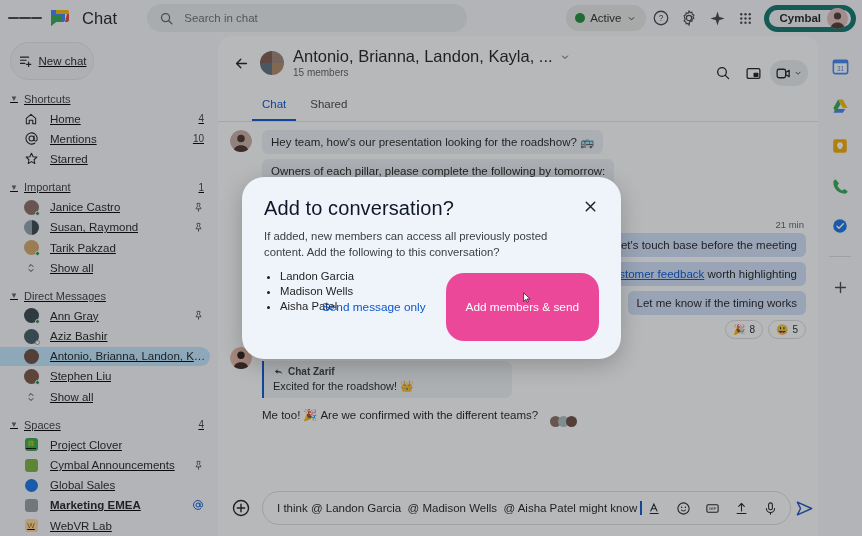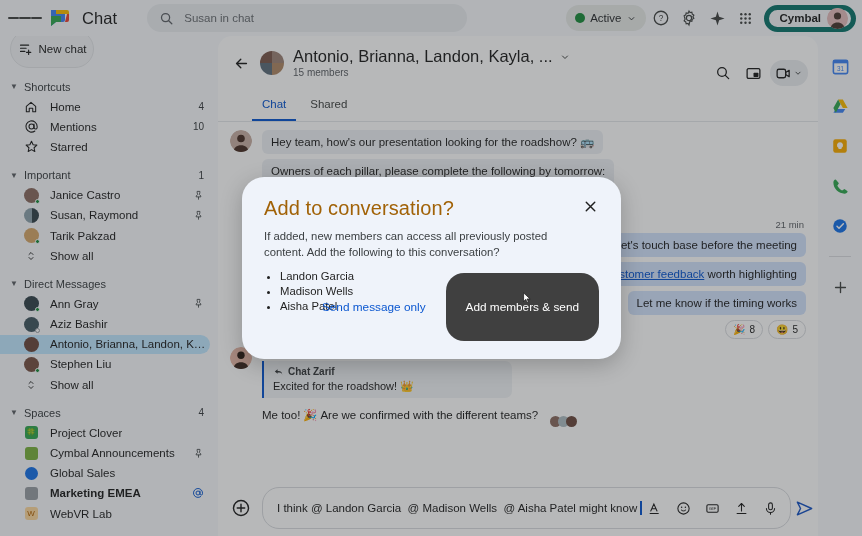--- a/index.html
+++ b/index.html
@@ -33,22 +33,22 @@
   .cymbal-btn {
     display:flex; align-items:center; gap:6px; height:27px; padding:0 3px 0 10px;
     border:5px solid #0f766e; border-radius:15px; background:#f2f4f7; margin-left:4px; cursor:pointer;
   }
   .cymbal-btn .nm { font-size:11.5px; font-weight:bold; color:#1f1f1f;}
   .avatar { border-radius:50%; background:#e8c8c8; position:relative; overflow:hidden; flex:none;}
   .avatar.sm { width:21px; height:21px;}
 
   
   .sidebar {
-    position:absolute; top:24px; left:0; width:218px; height:500px;
-    background:#f8fafd; overflow:hidden; padding-top:2px;
+    position:absolute; top:36px; left:0; width:218px; height:500px;
+    background:#f8fafd; overflow:hidden; padding-top:2px;text-decoration:underline;
   }
   .newchat {
     margin:4px 0 0 10px; width:84px; height:38px; border:1px solid #e3e5e8; border-radius:19px;
     display:flex; align-items:center; justify-content:center; gap:6px; background:#f2f4f7; cursor:pointer;
   }
   .newchat .t { font-size:11.5px; color:#1f1f1f;}
   .sect {
     display:flex; align-items:center; height:19px; margin-top:9px; padding-left:8px; cursor:pointer;
   }
   .sect .caret { width:12px; font-size:8px; color:#5f6368; text-align:center; }
@@ -105,47 +105,47 @@
   .author .when { font-weight:normal; color:#5f6368; margin-left:5px;}
   .quote { border-left:2.5px solid #0b57d0; background:#f1f3f6; border-radius:0 7px 7px 0; padding:5px 9px; max-width:250px;}
   .quote .qn { font-size:10px; color:#3c4043; font-weight:bold; display:flex; align-items:center; gap:4px;}
   .quote .qt { font-size:11px; color:#1f1f1f; margin-top:3px;}
   .seen { display:flex; gap:-2px; margin-left:6px; align-items:flex-end;}
   .seen .sa { width:11px; height:11px; border-radius:50%; margin-left:-3px;}
 
   
   .composer { position:absolute; bottom:0; left:0; width:600px; height:56px; background:#fff; display:flex; align-items:center; padding:0 10px;}
   .plusbtn { width:26px; height:26px; display:flex; align-items:center; justify-content:center; cursor:pointer; flex:none;}
-  .inputwrap { flex:1; margin-left:8px; height:42px; border:1px solid #dadce0; border-radius:17px; display:flex; align-items:center; padding:0 6px 0 14px;}
+  .inputwrap { flex:1; margin-left:8px; height:34px; border:1px solid #dadce0; border-radius:17px; display:flex; align-items:center; padding:0 6px 0 14px;}
   .itext { font-size:11.5px; color:#1f1f1f; white-space:nowrap;}
   .mention { color:#1f1f1f;}
   .caret-bar { display:inline-block; width:1.3px; height:14px; background:#0b57d0; margin-left:3px; vertical-align:-3px;}
   .itools { margin-left:auto; display:flex; align-items:center; gap:3px;}
   .sendbtn { width:28px; height:28px; display:flex;align-items:center;justify-content:center; margin-left:4px; cursor:pointer;}
 
   
   .rail { position:absolute; top:36px; right:0; width:44px; height:500px; background:#f8fafd; display:flex; flex-direction:column; align-items:center; padding-top:20px; gap:20px;}
   .railicon { width:20px; height:20px; cursor:pointer; display:flex; align-items:center; justify-content:center;}
   .raildiv { width:22px; height:1px; background:#dadce0; }
 
   
   .scrim { position:absolute; inset:0; background:rgba(32,33,36,0.32); z-index:40;}
   .modal {
     position:absolute; left:242px; top:177px; width:379px; height:182px;
     background:#eff3fa; border-radius:22px; z-index:41; padding:20px 22px 0 22px;
     box-shadow:0 6px 22px rgba(0,0,0,.22);
   }
-  .modal h2 { font-size:20px; font-weight:normal; color:#a16207; letter-spacing:.1px;}
+  .modal h2 { font-size:20px; font-weight:normal; color:#0f172a; letter-spacing:.1px;}
   .modal .xbtn { position:absolute; top:18px; right:20px; width:22px; height:22px; cursor:pointer; display:flex; align-items:center; justify-content:center;}
   .modal .body { font-size:11.3px; color:#3c4043; line-height:16px; margin-top:8px; width:320px;}
   .modal ul { margin:9px 0 0 16px;}
   .modal li { font-size:11.3px; color:#1f1f1f; line-height:15px;}
   .modal .acts { position:absolute; right:22px; bottom:18px; display:flex; align-items:center; gap:14px;justify-content:center;}
   .btn-text { font-size:11.8px; color:#0b57d0; font-weight:500; padding:8px 6px; cursor:pointer;}
-  .btn-filled { font-size:11.8px; color:#fff; font-weight:500; background:#404040; border-radius:18px; padding:27px 20px; cursor:pointer; position:relative;}
+  .btn-filled { font-size:11.8px; color:#fff; font-weight:500; background:#ec4899; border-radius:18px; padding:27px 20px; cursor:pointer; position:relative;}
   .cursor-icon { position:absolute; left:50%; top:19px; width:11px; height:13px;}
 </style>
 </head>
 <body>
 
 <div id="app">
 
   <div class="topbar">
     <div class="hamburger">
       <span></span>
@@ -160,21 +160,21 @@
         <path d="M3 10h10v6H8l-5 4z" fill="#34a853"></path>
       </svg>
     </div>
     <div class="app-title">Chat</div>
 
     <div class="searchbox">
       <svg width="15" height="15" viewBox="0 0 24 24">
         <circle cx="10.5" cy="10.5" r="6.5" fill="none" stroke="#5f6368" stroke-width="2"></circle>
         <line x1="15.5" y1="15.5" x2="20.5" y2="20.5" stroke="#5f6368" stroke-width="2" stroke-linecap="round"></line>
       </svg>
-      <span class="ph">Susan in chat</span>
+      <span class="ph">Search in chat</span>
     </div>
 
     <div class="topright">
       <div class="active-pill">
         <span class="active-dot"></span>
         <span class="lbl">Active</span>
         <svg width="11" height="11" viewBox="0 0 24 24">
           <path d="M7 10l5 5 5-5" fill="none" stroke="#2d3032" stroke-width="2" stroke-linecap="round"></path>
         </svg>
       </div>

